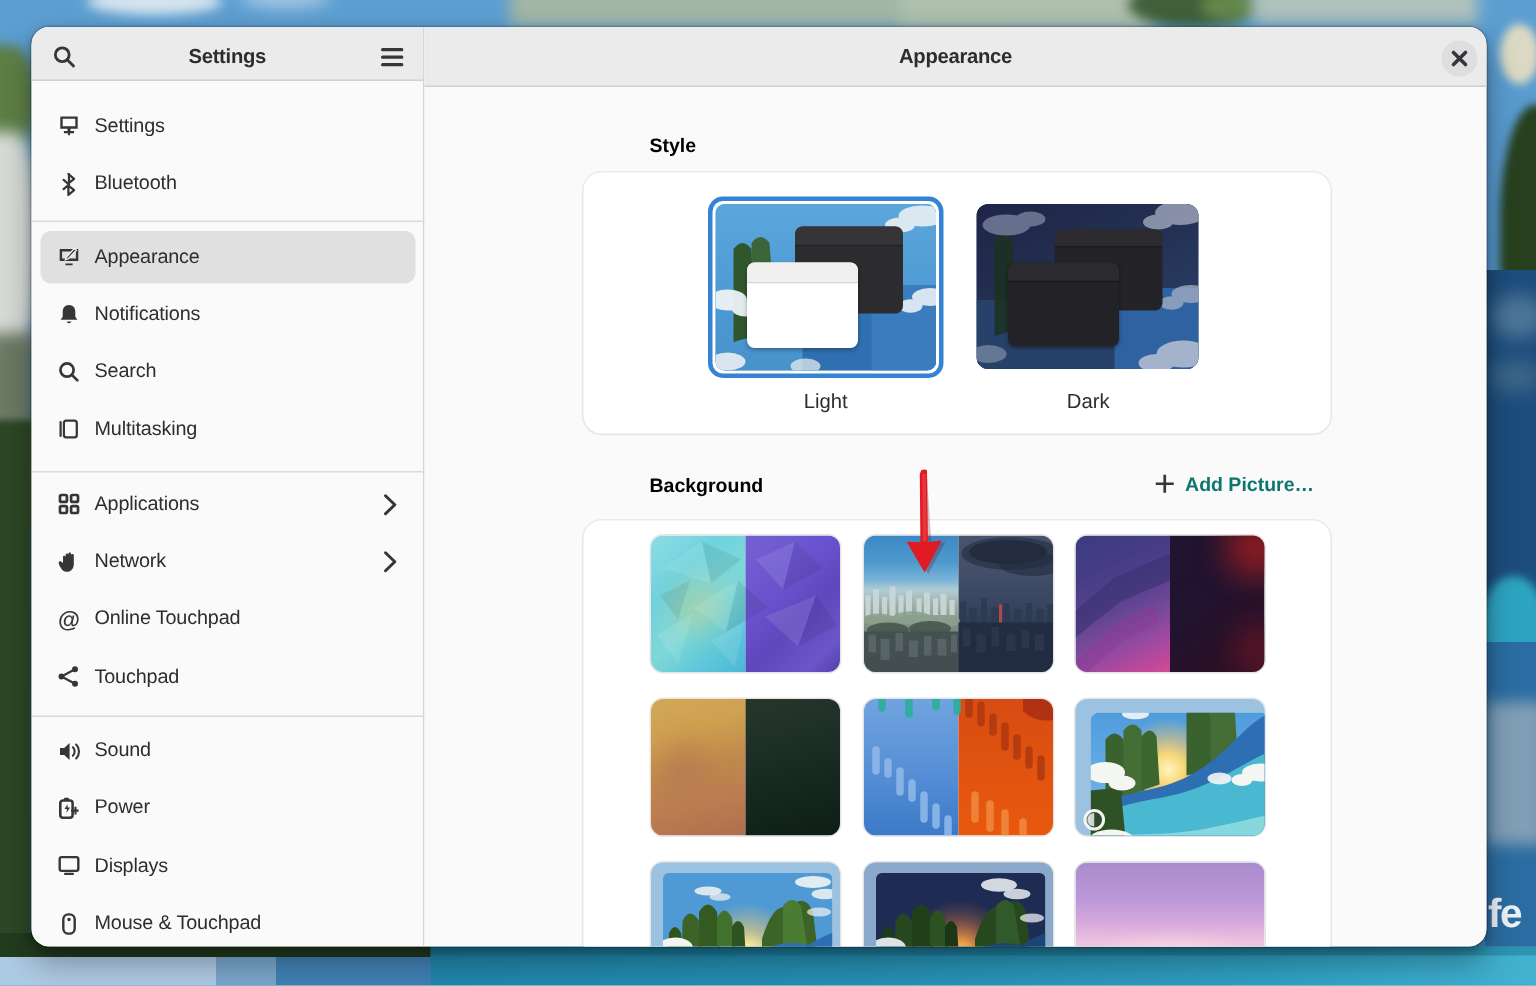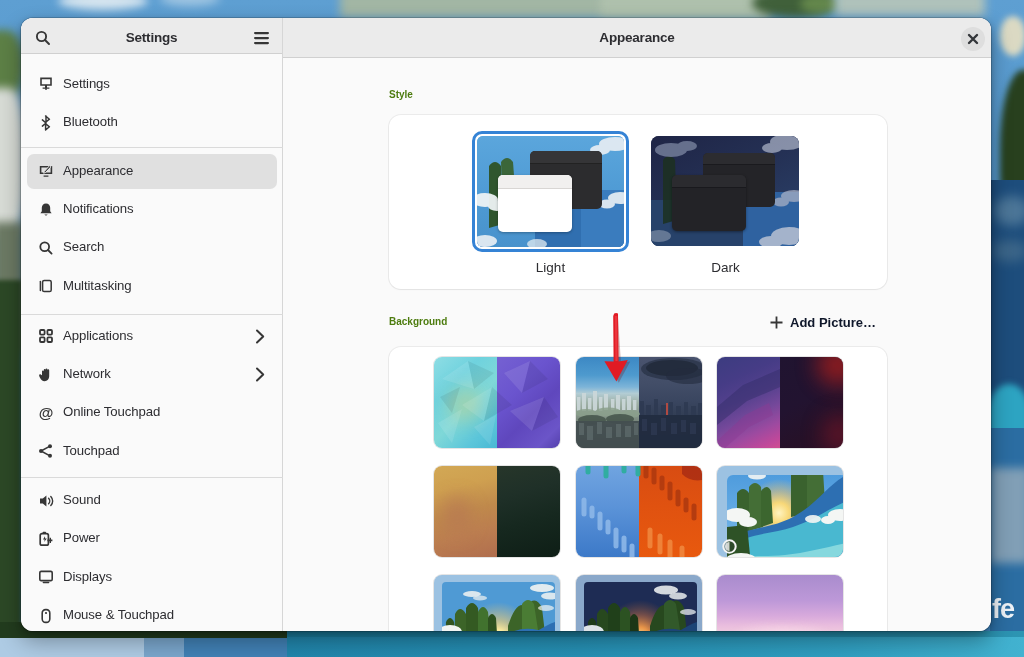--- a/index.html
+++ b/index.html
@@ -32,21 +32,21 @@
   .sep { position:absolute; left:0; width:262px; height:1px; background:#dadada; }
 
   
   #content { position:absolute; left:262px; top:0; right:0; height:100%; background:#fafafa; }
   #c-header { position:absolute; left:0; top:0; width:100%; height:40px;
     background:#ebebeb; border-bottom:1px solid #d0d0d0; }
   #c-title { position:absolute; left:0; right:0; top:12px; text-align:center; }
   #close-btn { position:absolute; right:6.5px; top:9px; width:24px; height:24px; border-radius:50%;
     background:#dedede; }
 
-  .sect-lbl { position:absolute; font-size:10px; font-weight:bold; color:#4d7c0f; }
+  .sect-lbl { position:absolute; font-size:13px; font-weight:bold; color:#000000;margin-left:44px; }
   .card { position:absolute; left:106px; width:498px; background:#fff; border-radius:12px;
     box-shadow:0 0 0 1px rgba(0,0,0,.06), 0 1px 2px rgba(0,0,0,.04); }
 
   
   #light-sel { position:absolute; left:83px; top:16px; width:157px; height:121px;
     border:3px solid #3583d5; border-radius:10px; background:#fff; }
   .thumb { position:absolute; overflow:hidden; border-radius:6px; }
   #light-thumb { left:2px; top:2px; width:147px; height:111px;
     background:linear-gradient(180deg,#63a7da 0%,#509ad4 45%,#3d85c4 75%,#3579b8 100%); }
   #dark-thumb { position:absolute; left:262px; top:21px; width:148px; height:110px;
@@ -306,21 +306,21 @@
             </div>
         <div class="mini-win" style="left:21px;top:39px;width:74px;height:57px;background:#ffffff;box-shadow:0 1px 3px rgba(0,0,0,.3)">
           <div style="position:absolute;left:0;top:0;right:0;height:14px;background:#f1f0ef;border-bottom:1px solid #d8d6d4;border-radius:5px 5px 0 0"></div>
             </div>
       </div>
         </div>
       <div class="sv-lbl" style="left:83px">Light</div>
       <div class="sv-lbl" style="left:258px">Dark</div>
     </div>
     <div class="sect-lbl" style="left:106px;top:298px">Background</div>
-    <div id="addpic" class="abs" style="right:115px;top:297px;font-size:13px;font-weight:bold;color:#0f172a">
+    <div id="addpic" class="abs" style="right:115px;top:297px;font-size:13px;font-weight:bold;color:#0f766e">
       <svg style="vertical-align:-2px;margin-right:7px" width="13" height="13" viewBox="0 0 13 13">
         <path d="M6.5 0.5 V12.5 M0.5 6.5 H12.5" stroke="#363636" stroke-width="1.8"></path>
       </svg>Add Picture…</div>
     <div class="card" id="bg-card" style="top:329px;height:400px">
 
       <div class="bgthumb" style="left:45px;top:10px">
         <div class="abs" style="left:0;top:0;width:63px;height:91px;background:linear-gradient(135deg,#8edde4 0%,#6fd2de 30%,#7fd8d8 55%,#5cc6da 80%,#49b8d4 100%)"></div>
         <div class="abs" style="left:14px;top:30px;width:34px;height:34px;background:#b8cf92;border-radius:50%;filter:blur(9px);opacity:.55"></div>
         <div class="abs" style="left:63px;top:0;width:63px;height:91px;background:linear-gradient(135deg,#7561d2 0%,#6a54ce 35%,#5f47bd 60%,#6b55c8 85%,#5440ac 100%)"></div>
         <svg class="abs" style="left:0;top:0" width="126" height="91" viewBox="0 0 126 91">

